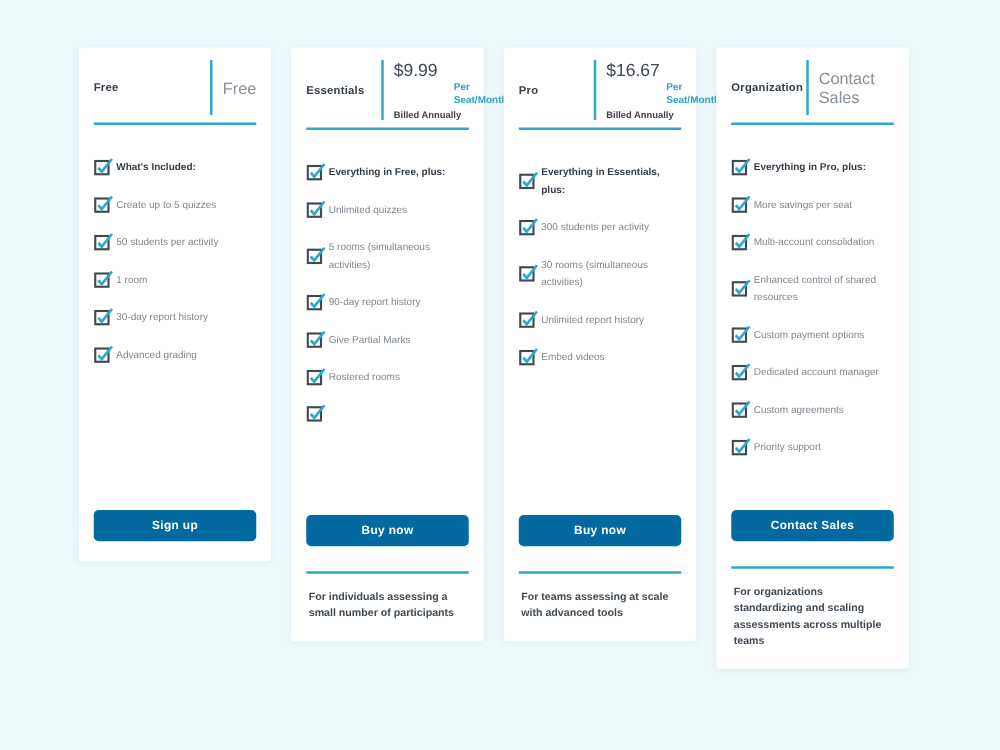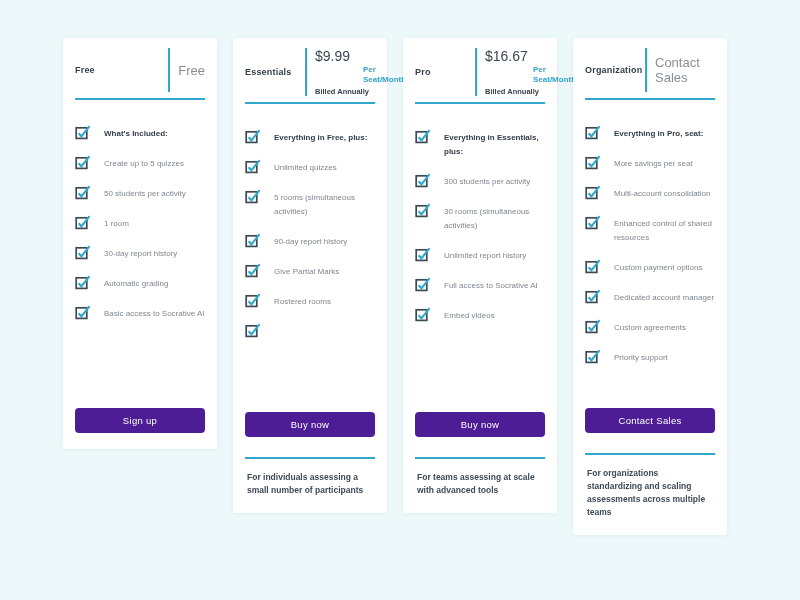--- a/index.html
+++ b/index.html
@@ -33,31 +33,31 @@
   .price-block{
     flex:none;max-width:60px;padding-left:8px;text-align:left;
   }
   .price-amount{font-size:14px;color:#3d4752;font-weight:400;line-height:16px;}
   .price-text{font-size:13px;color:#878e96;font-weight:400;line-height:15px;}
   .price-period{font-size:8px;color:#2fa3c6;font-weight:700;line-height:10px;margin-top:1px;padding-left:48px;}
   .price-billed{font-size:7.5px;color:#39444e;font-weight:600;line-height:9px;margin-top:2px;}
   .header-rule{height:2px;background:#2fa8cb;}
   .features{margin-top:26px;min-height:282px;}
   .feature{
-    display:flex;gap:13px;margin-bottom:15px;align-items:flex-start;
+    display:flex;gap:2px;margin-bottom:15px;align-items:center;
   }
   .check-icon{flex:none;width:16px;height:16px;margin-top:-2px;}
   .feature-label{
     flex:1;font-size:8px;line-height:14px;color:#7f878f;padding-top:1px;
   }
   .feature.bold .feature-label{color:#323d47;font-weight:700;}
   .cta-button{
     display:block;width:100%;height:25px;border:none;cursor:pointer;
-    background:#4c1d95;color:#ffffff;border-radius:4px;
-    font-family:inherit;font-size:9.5px;font-weight:400;letter-spacing:.3px;
+    background:#0369a1;color:#ffffff;border-radius:4px;
+    font-family:inherit;font-size:9.5px;font-weight:700;letter-spacing:.3px;
   }
   .footer-rule{height:2px;background:#2fa8cb;margin-top:20px;}
   .plan-description{
     margin-top:12px;
     font-size:8.5px;font-weight:600;color:#3f4a55;line-height:13px;
     padding:0 2px;
   }
 </style>
 </head>
 <body>
@@ -112,30 +112,23 @@
       <path d="M3.6 9.2 L6.4 12.3 L14.6 2.2" fill="none" stroke="#2fa8cb" stroke-width="2.1"></path>
     </svg>
     <div class="feature-label">30-day report history</div>
   </div>
 
   <div class="feature">
     <svg class="check-icon" viewBox="0 0 16 16" aria-hidden="true">
       <rect x="1.2" y="3.8" width="10.6" height="10.6" fill="#ffffff" stroke="#3e4a53" stroke-width="1.7"></rect>
       <path d="M3.6 9.2 L6.4 12.3 L14.6 2.2" fill="none" stroke="#2fa8cb" stroke-width="2.1"></path>
     </svg>
-    <div class="feature-label">Automatic grading</div>
-  </div>
-
-  <div class="feature">
-    <svg class="check-icon" viewBox="0 0 16 16" aria-hidden="true">
-      <rect x="1.2" y="3.8" width="10.6" height="10.6" fill="#ffffff" stroke="#3e4a53" stroke-width="1.7"></rect>
-      <path d="M3.6 9.2 L6.4 12.3 L14.6 2.2" fill="none" stroke="#2fa8cb" stroke-width="2.1"></path>
-    </svg>
-    <div class="feature-label">Basic access to Socrative AI</div>
-  </div>
+    <div class="feature-label">Advanced grading</div>
+  </div>
+
 </div>
     <button class="cta-button">Sign up</button>
 
   </div>
 
   <div class="card">
     <div class="card-header">
       <div class="plan-title">Essentials</div>
       <div class="v-div"></div>
       <div class="price-block">
@@ -246,27 +239,20 @@
   </div>
 
   <div class="feature">
     <svg class="check-icon" viewBox="0 0 16 16" aria-hidden="true">
       <rect x="1.2" y="3.8" width="10.6" height="10.6" fill="#ffffff" stroke="#3e4a53" stroke-width="1.7"></rect>
       <path d="M3.6 9.2 L6.4 12.3 L14.6 2.2" fill="none" stroke="#2fa8cb" stroke-width="2.1"></path>
     </svg>
     <div class="feature-label">Unlimited report history</div>
   </div>
 
-  <div class="feature">
-    <svg class="check-icon" viewBox="0 0 16 16" aria-hidden="true">
-      <rect x="1.2" y="3.8" width="10.6" height="10.6" fill="#ffffff" stroke="#3e4a53" stroke-width="1.7"></rect>
-      <path d="M3.6 9.2 L6.4 12.3 L14.6 2.2" fill="none" stroke="#2fa8cb" stroke-width="2.1"></path>
-    </svg>
-    <div class="feature-label">Full access to Socrative AI</div>
-  </div>
 
   <div class="feature">
     <svg class="check-icon" viewBox="0 0 16 16" aria-hidden="true">
       <rect x="1.2" y="3.8" width="10.6" height="10.6" fill="#ffffff" stroke="#3e4a53" stroke-width="1.7"></rect>
       <path d="M3.6 9.2 L6.4 12.3 L14.6 2.2" fill="none" stroke="#2fa8cb" stroke-width="2.1"></path>
     </svg>
     <div class="feature-label">Embed videos</div>
   </div>
 </div>
     <button class="cta-button">Buy now</button>
@@ -283,21 +269,21 @@
 
       </div>
     </div>
     <div class="header-rule"></div>
     <div class="features">
   <div class="feature bold">
     <svg class="check-icon" viewBox="0 0 16 16" aria-hidden="true">
       <rect x="1.2" y="3.8" width="10.6" height="10.6" fill="#ffffff" stroke="#3e4a53" stroke-width="1.7"></rect>
       <path d="M3.6 9.2 L6.4 12.3 L14.6 2.2" fill="none" stroke="#2fa8cb" stroke-width="2.1"></path>
     </svg>
-    <div class="feature-label">Everything in Pro, seat:</div>
+    <div class="feature-label">Everything in Pro, plus:</div>
   </div>
 
   <div class="feature">
     <svg class="check-icon" viewBox="0 0 16 16" aria-hidden="true">
       <rect x="1.2" y="3.8" width="10.6" height="10.6" fill="#ffffff" stroke="#3e4a53" stroke-width="1.7"></rect>
       <path d="M3.6 9.2 L6.4 12.3 L14.6 2.2" fill="none" stroke="#2fa8cb" stroke-width="2.1"></path>
     </svg>
     <div class="feature-label">More savings per seat</div>
   </div>
 

